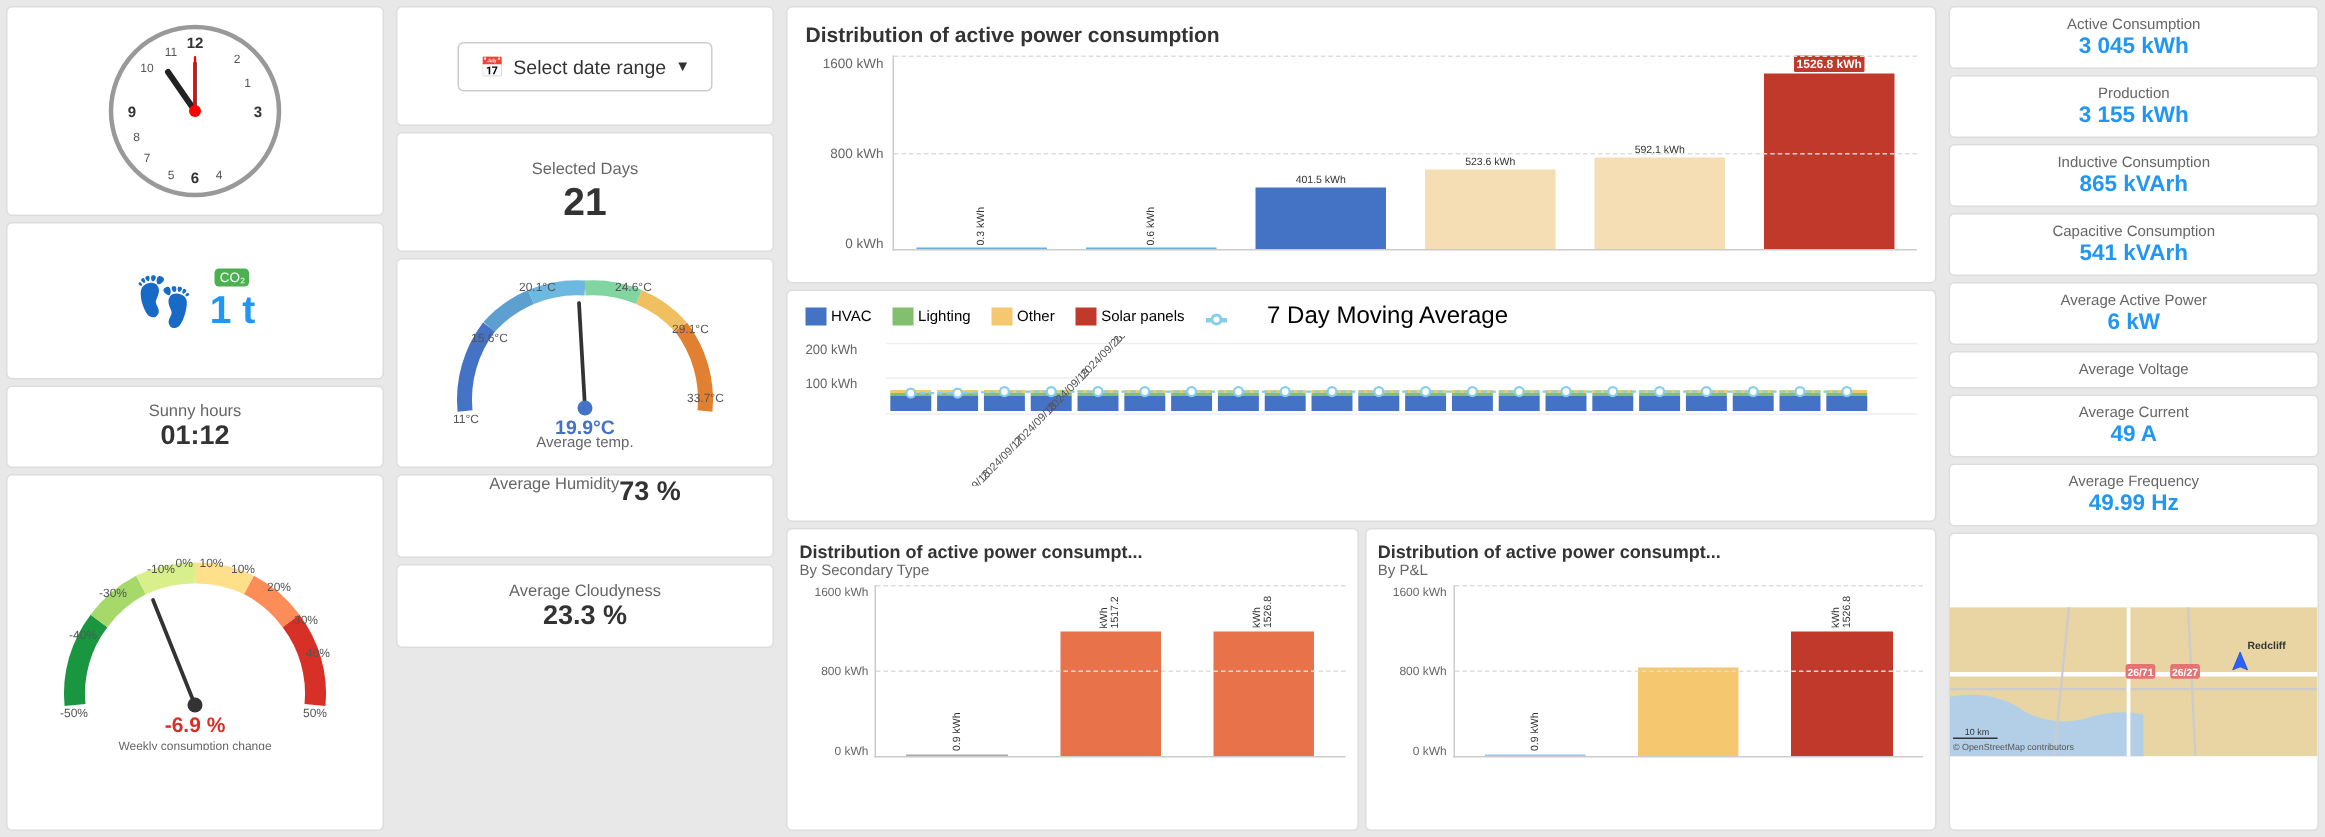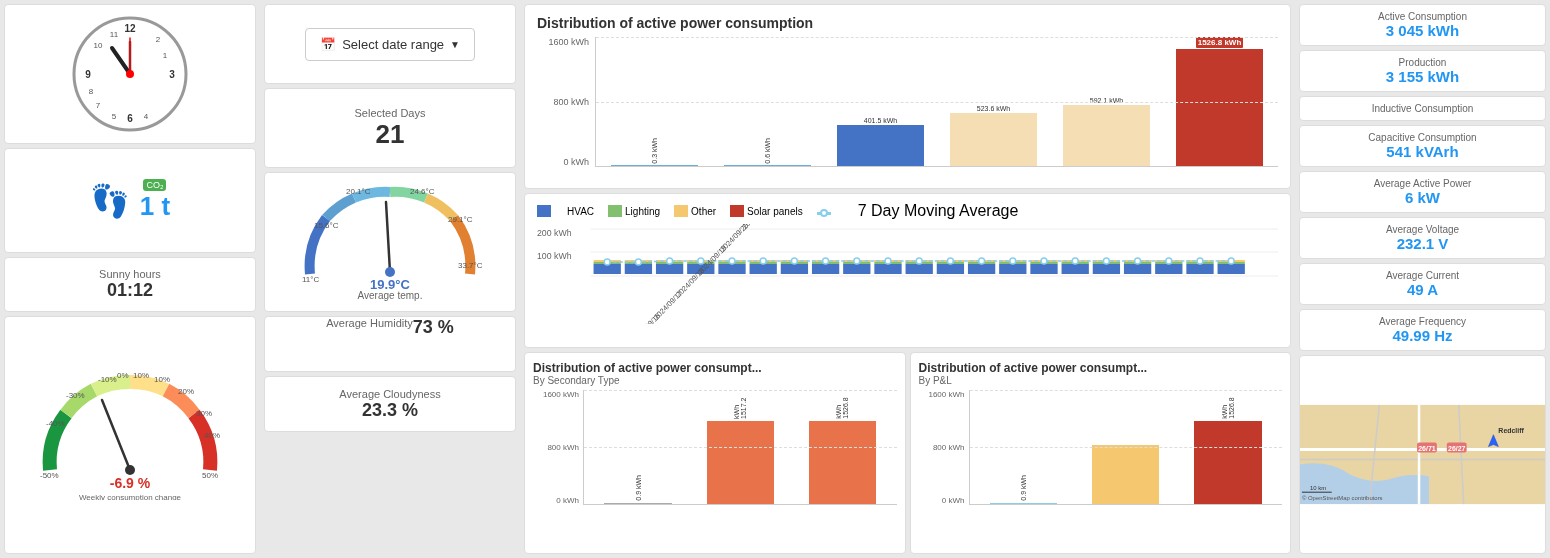--- a/index.html
+++ b/index.html
@@ -208,21 +208,21 @@
               <div style="width:80%; background:#C0392B; height:95%;"></div>
             </div>
           </div>
         </div>
       </div>
     </div>
 
     <div class="card-white" style="padding:8px 12px 4px; height:155px; overflow:hidden;">
 
       <div style="display:flex; gap:14px; align-items:center; margin-bottom:4px; flex-wrap:wrap;">
-        <div style="display:flex; align-items:center; gap:16px;">
+        <div style="display:flex; align-items:center; gap:3px;">
           <div style="width:14px; height:12px; background:#4472C4;"></div>
           <span style="font-size:10px;">HVAC</span>
         </div>
         <div style="display:flex; align-items:center; gap:3px;">
           <div style="width:14px; height:12px; background:#82BF6E;"></div>
           <span style="font-size:10px;">Lighting</span>
         </div>
         <div style="display:flex; align-items:center; gap:3px;">
           <div style="width:14px; height:12px; background:#F5C76E;"></div>
           <span style="font-size:10px;">Other</span>
@@ -455,32 +455,32 @@
     <div class="card-white metric-card">
       <div class="metric-label">Active Consumption</div>
       <div class="metric-value">3 045 kWh</div>
     </div>
     <div class="card-white metric-card">
       <div class="metric-label">Production</div>
       <div class="metric-value">3 155 kWh</div>
     </div>
     <div class="card-white metric-card">
       <div class="metric-label">Inductive Consumption</div>
+      <div class="metric-value">865 kVArh</div>
     </div>
     <div class="card-white metric-card">
       <div class="metric-label">Capacitive Consumption</div>
       <div class="metric-value">541 kVArh</div>
     </div>
     <div class="card-white metric-card">
       <div class="metric-label">Average Active Power</div>
       <div class="metric-value">6 kW</div>
     </div>
     <div class="card-white metric-card">
       <div class="metric-label">Average Voltage</div>
-      <div class="metric-value">232.1 V</div>
     </div>
     <div class="card-white metric-card">
       <div class="metric-label">Average Current</div>
       <div class="metric-value">49 A</div>
     </div>
     <div class="card-white metric-card">
       <div class="metric-label">Average Frequency</div>
       <div class="metric-value">49.99 Hz</div>
     </div>
 

